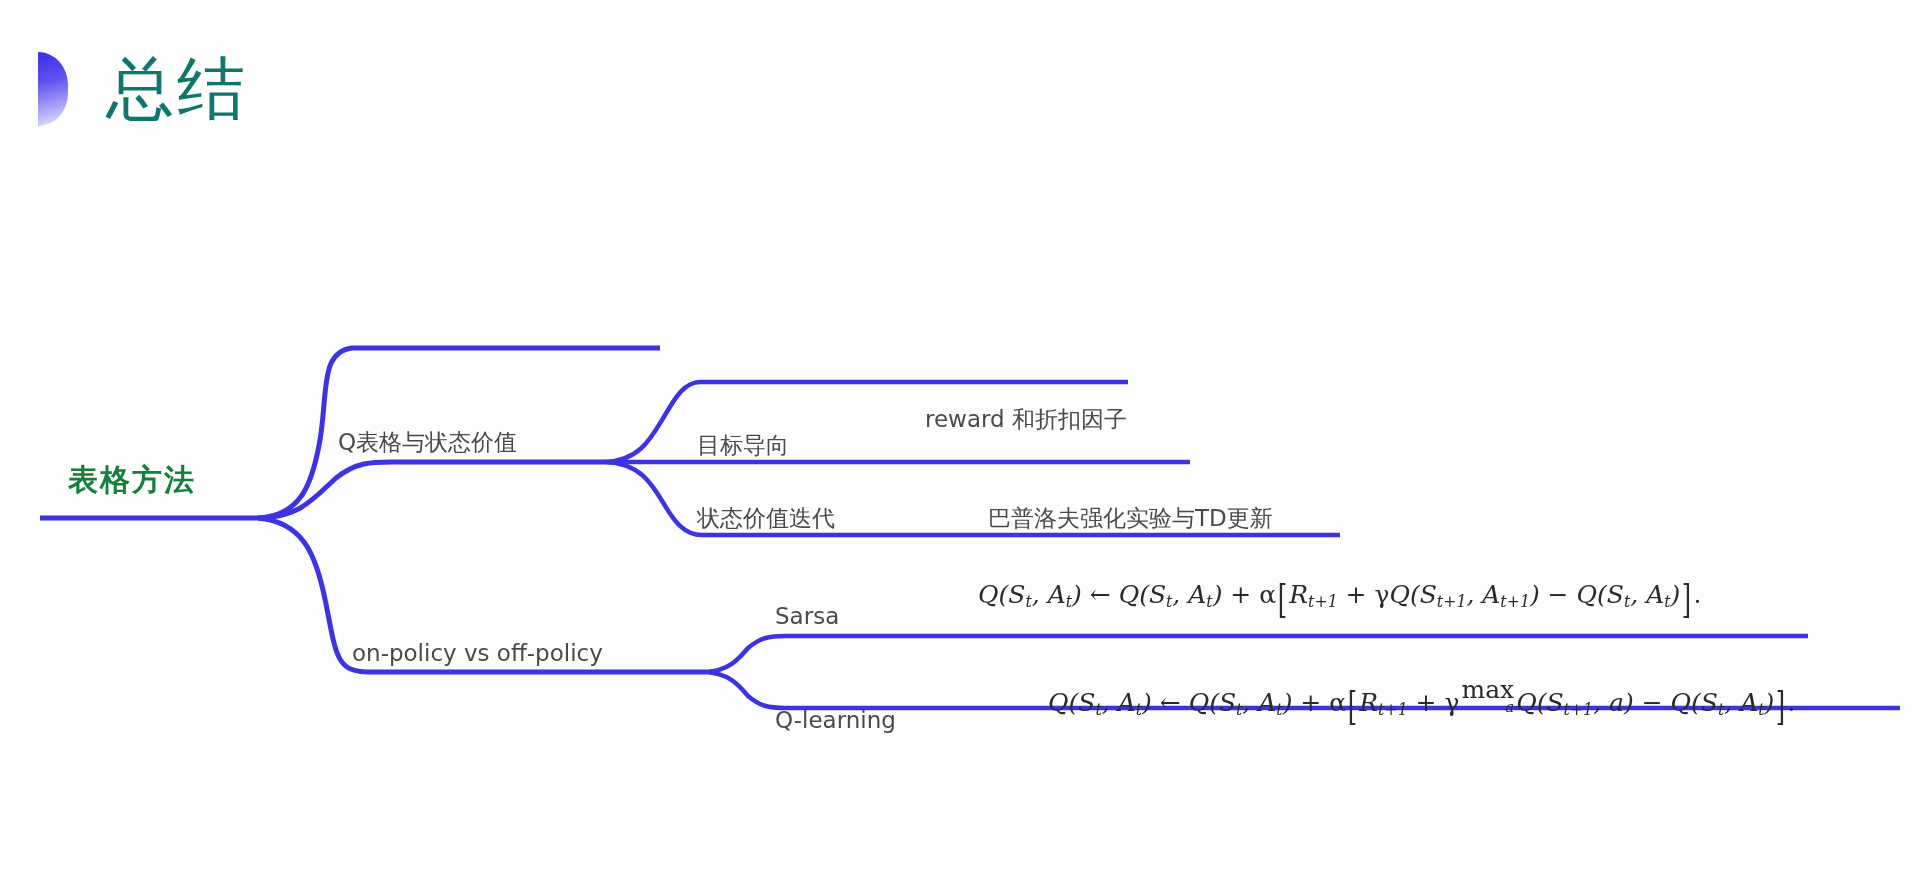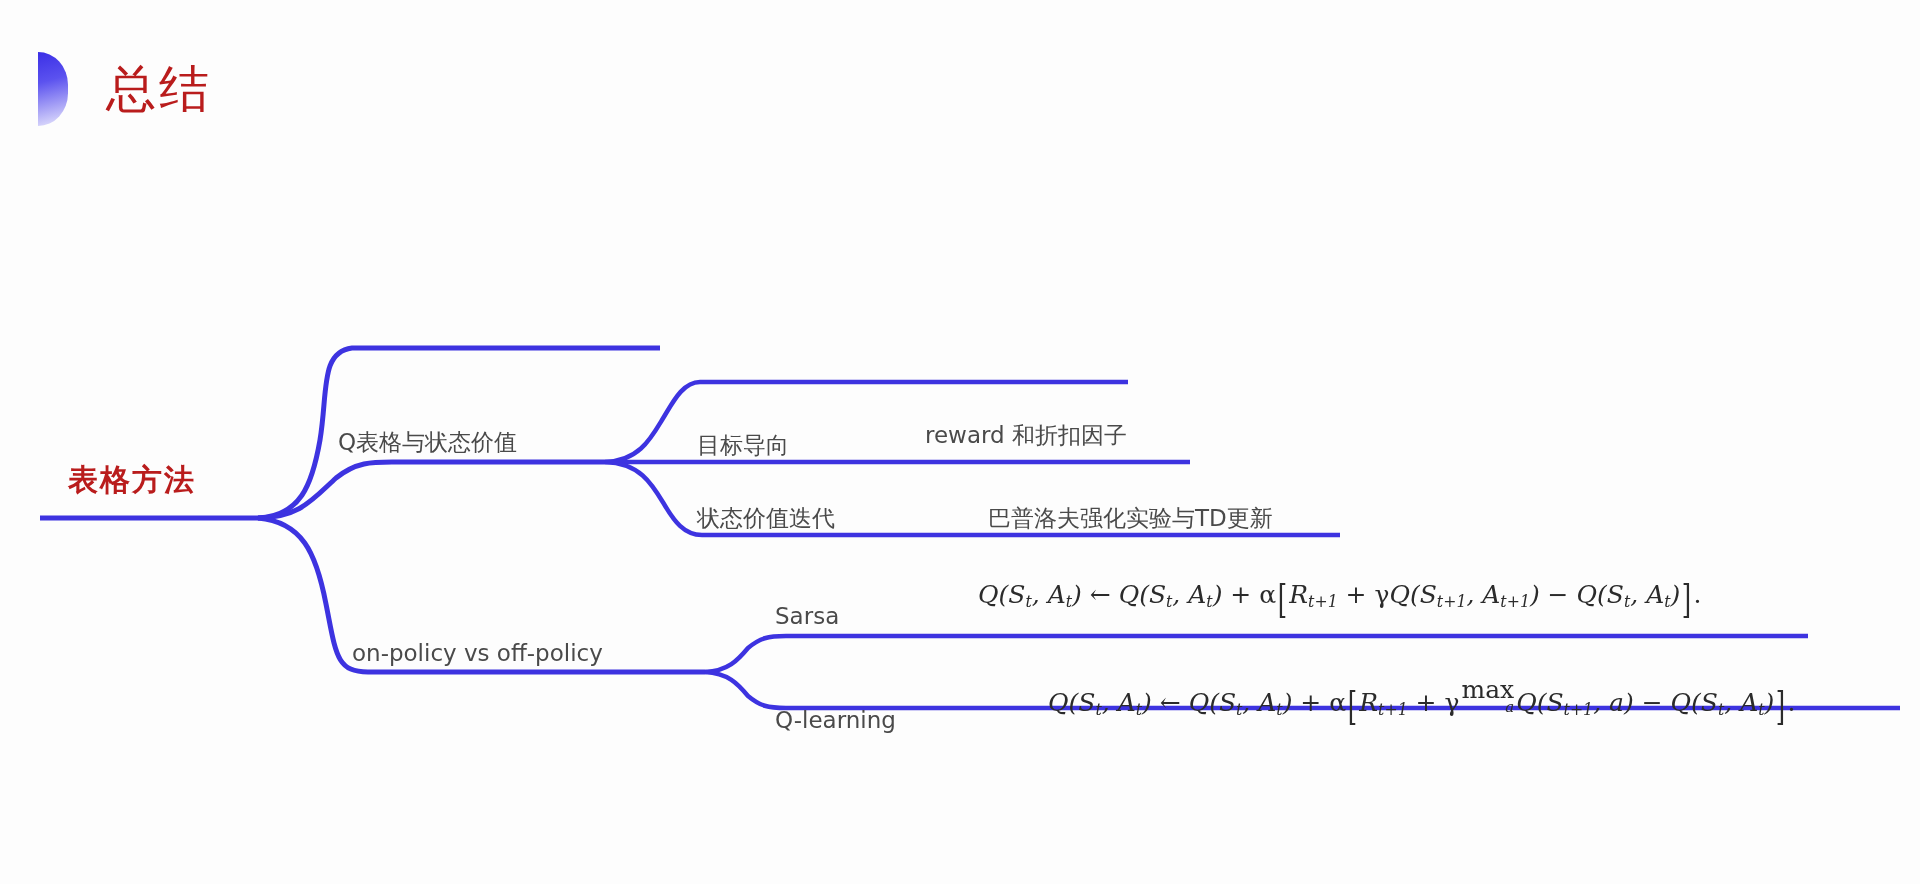--- a/index.html
+++ b/index.html
@@ -26,23 +26,23 @@
   }
   #title-mark {
     width: 30px;
     height: 74px;
     border-top-right-radius: 34px 37px;
     border-bottom-right-radius: 34px 37px;
     background: linear-gradient(165deg, #3b2fe6 0%, #5b52ef 38%, #a9a4f6 72%, #e9e8fd 100%);
   }
   #title-text {
     margin-left: 38px;
-    font-size: 50px;
+    font-size: 68px;
     line-height: 1;
-    color: #b91c1c;
+    color: #0f766e;
     letter-spacing: 3px;
     font-family: "DejaVu Sans", "Liberation Sans", sans-serif;
   }
 
   
   #map-svg {
     position: absolute;
     left: 0;
     top: 0;
     width: 1920px;
@@ -57,21 +57,21 @@
   
   .node-label {
     position: absolute;
     white-space: nowrap;
     color: #4a4a4a;
     font-family: "DejaVu Sans", "Liberation Sans", sans-serif;
   }
   .lvl-root {
     font-size: 30px;
     font-weight: bold;
-    color: #b91c1c;
+    color: #15803d;
     letter-spacing: 2px;
   }
   .lvl-1 { font-size: 23px; }
   .lvl-2 { font-size: 23px; }
   .lvl-3 { font-size: 23px; }
 
   
   .formula {
     position: absolute;
     white-space: nowrap;
@@ -143,21 +143,21 @@
 
   <div class="node-label lvl-root" style="left:68px; top:460px;">表格方法</div>
 
 
   <div class="node-label lvl-1" style="left:338px; top:427px;">Q表格与状态价值</div>
 
   <div class="node-label lvl-1" style="left:352px; top:640px;">on-policy vs off-policy</div>
 
 
   <div class="node-label lvl-2" style="left:697px; top:430px;">目标导向</div>
-  <div class="node-label lvl-3" style="left:925px; top:420px;">reward 和折扣因子</div>
+  <div class="node-label lvl-3" style="left:925px; top:404px;">reward 和折扣因子</div>
 
   <div class="node-label lvl-2" style="left:697px; top:503px;">状态价值迭代</div>
   <div class="node-label lvl-3" style="left:988px; top:503px;">巴普洛夫强化实验与TD更新</div>
 
   <div class="node-label lvl-2" style="left:775px; top:603px;">Sarsa</div>
 
   <div class="node-label lvl-2" style="left:775px; top:707px;">Q-learning</div>
 
   <div class="formula" style="left:978px; top:576px;">
     Q(S<sub>t</sub>, A<sub>t</sub>) <span class="up">←</span> Q(S<sub>t</sub>, A<sub>t</sub>) <span class="up">+</span> <span class="greek">α</span><span class="brk">[</span>R<sub>t+1</sub> <span class="up">+</span> <span class="greek">γ</span>Q(S<sub>t+1</sub>, A<sub>t+1</sub>) <span class="up">−</span> Q(S<sub>t</sub>, A<sub>t</sub>)<span class="brk">]</span><span class="up">.</span>

